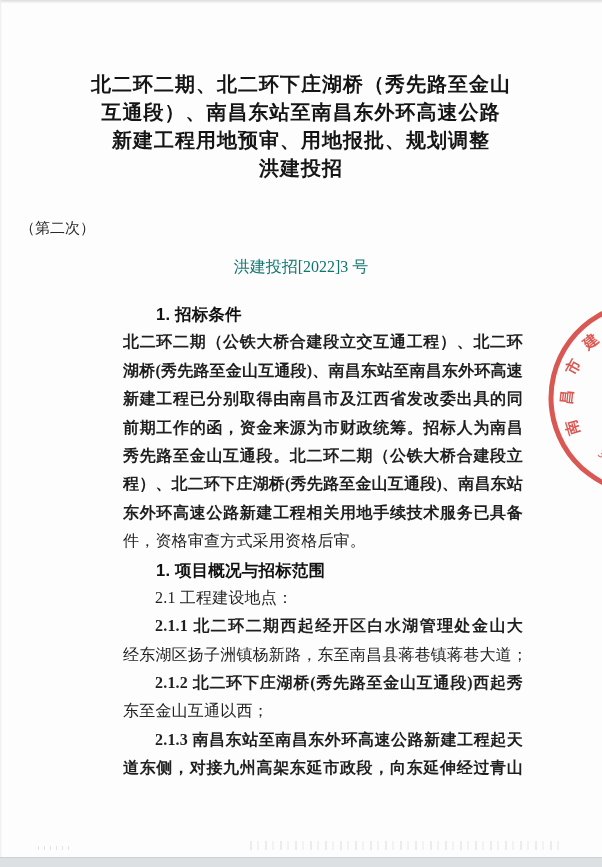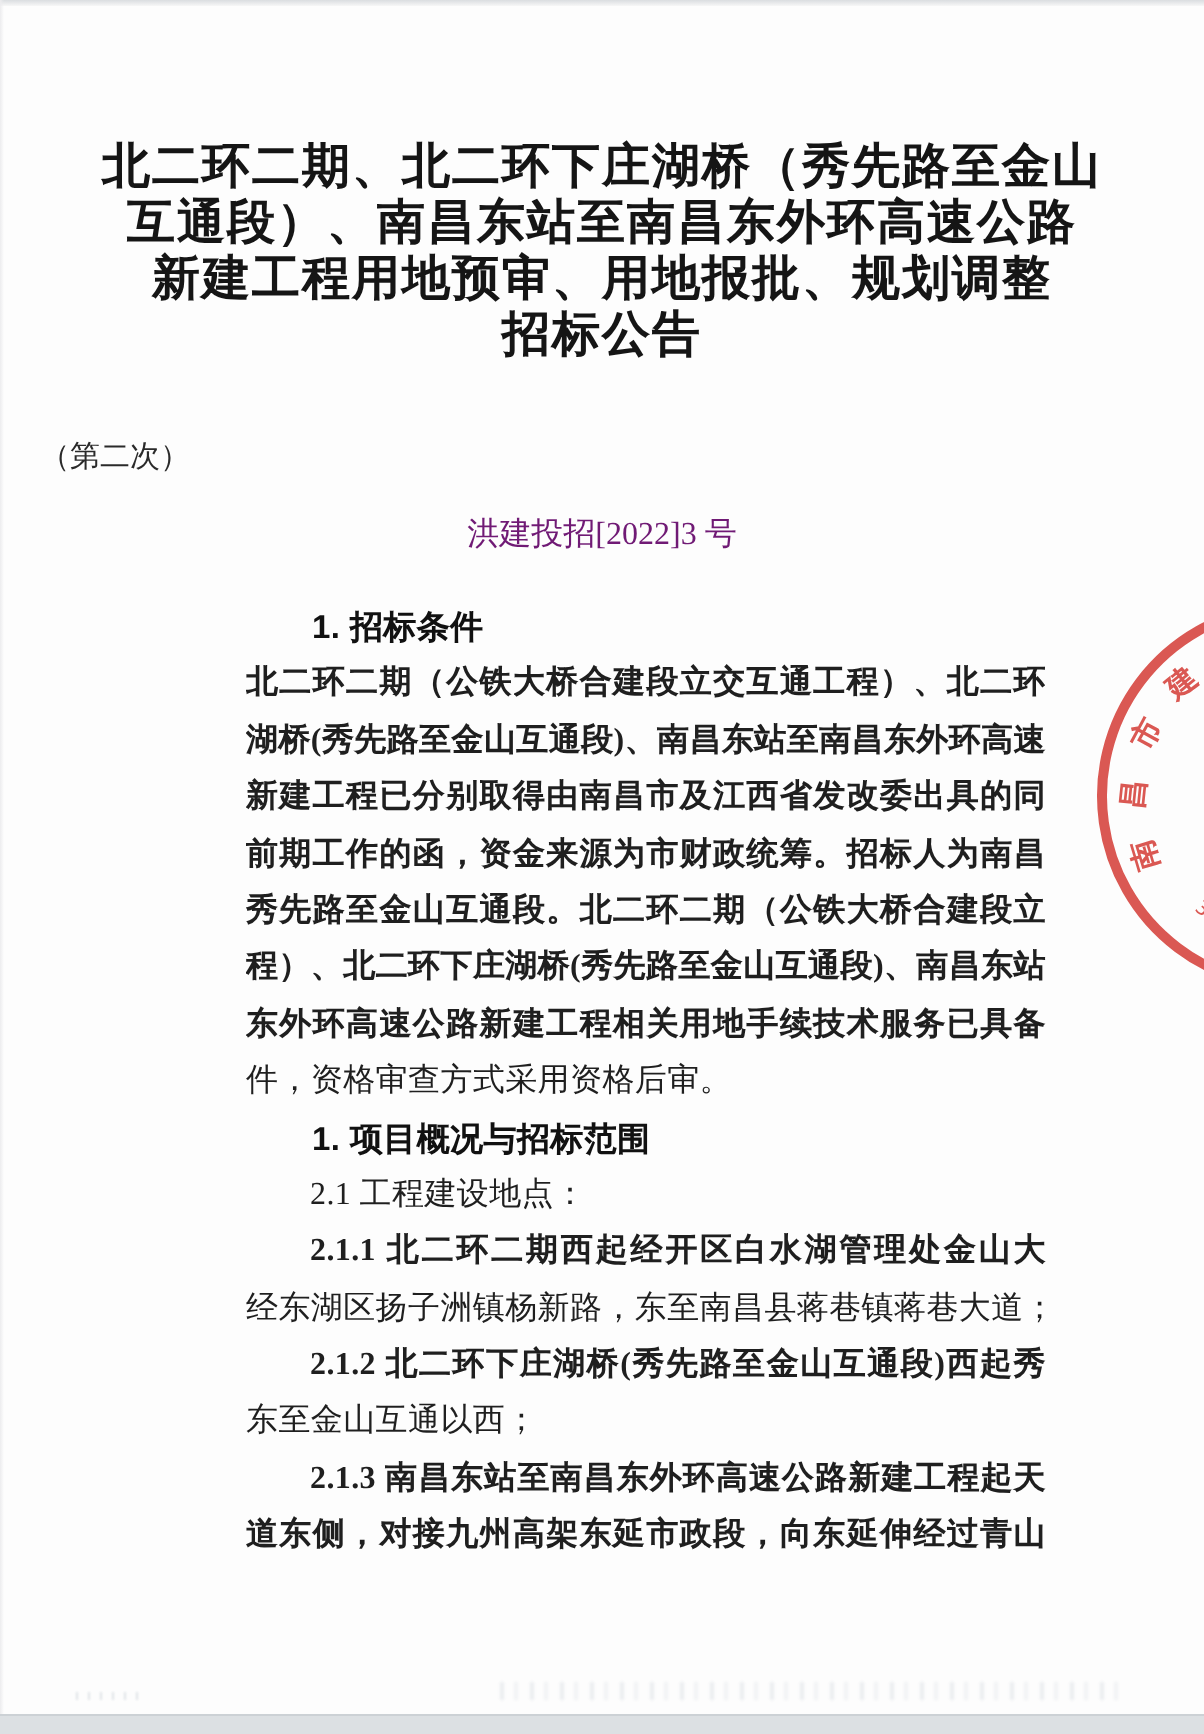--- a/index.html
+++ b/index.html
@@ -30,36 +30,36 @@
     border-top: 1px solid #ccd1d5;
   }
   .title {
     position: absolute; top: 70px; left: 0; width: 602px;
     text-align: center;
   }
   .title-line {
     height: 28px; line-height: 28px;
     font-family: "Liberation Sans", "DejaVu Sans", sans-serif;
     font-weight: bold;
-    font-size: 24px;
+    font-size: 20px;
     letter-spacing: 1px;
     color: #151515;
     white-space: nowrap;
   }
   .subtitle {
     position: absolute; top: 219px; left: 0; width: 602px;
     font-size: 15px;
     color: #2a2a2a;
     padding-left: 20px;
   }
   .docnum {
     position: absolute; top: 257px; left: 0; width: 602px;
     text-align: center;
     font-size: 16px;
-    color: #701a75;
+    color: #0f766e;
   }
   .body-block {
     position: absolute; top: 300px; left: 83px; width: 440px;
   }
   .line {
     height: 28.4px; line-height: 28.4px;
     font-size: 16px;
     letter-spacing: 0.2px;
     white-space: nowrap;
     color: #1f1f1f;
@@ -122,21 +122,21 @@
 
 <div class="page">
 
   <div class="edge-top"></div>
   <div class="edge-left"></div>
 
   <div class="title">
     <div class="title-line">北二环二期、北二环下庄湖桥（秀先路至金山</div>
     <div class="title-line">互通段）、南昌东站至南昌东外环高速公路</div>
     <div class="title-line">新建工程用地预审、用地报批、规划调整</div>
-    <div class="title-line">招标公告</div>
+    <div class="title-line">洪建投招</div>
   </div>
 
   <div class="subtitle">（第二次）</div>
 
   <div class="docnum">洪建投招[2022]3 号</div>
 
   <div class="body-block">
       <div class="line heading indent">1. 招标条件</div>
       <div class="line fill">北二环二期（公铁大桥合建段立交互通工程）、北二环下庄</div>
       <div class="line fill">湖桥(秀先路至金山互通段)、南昌东站至南昌东外环高速公路</div>

